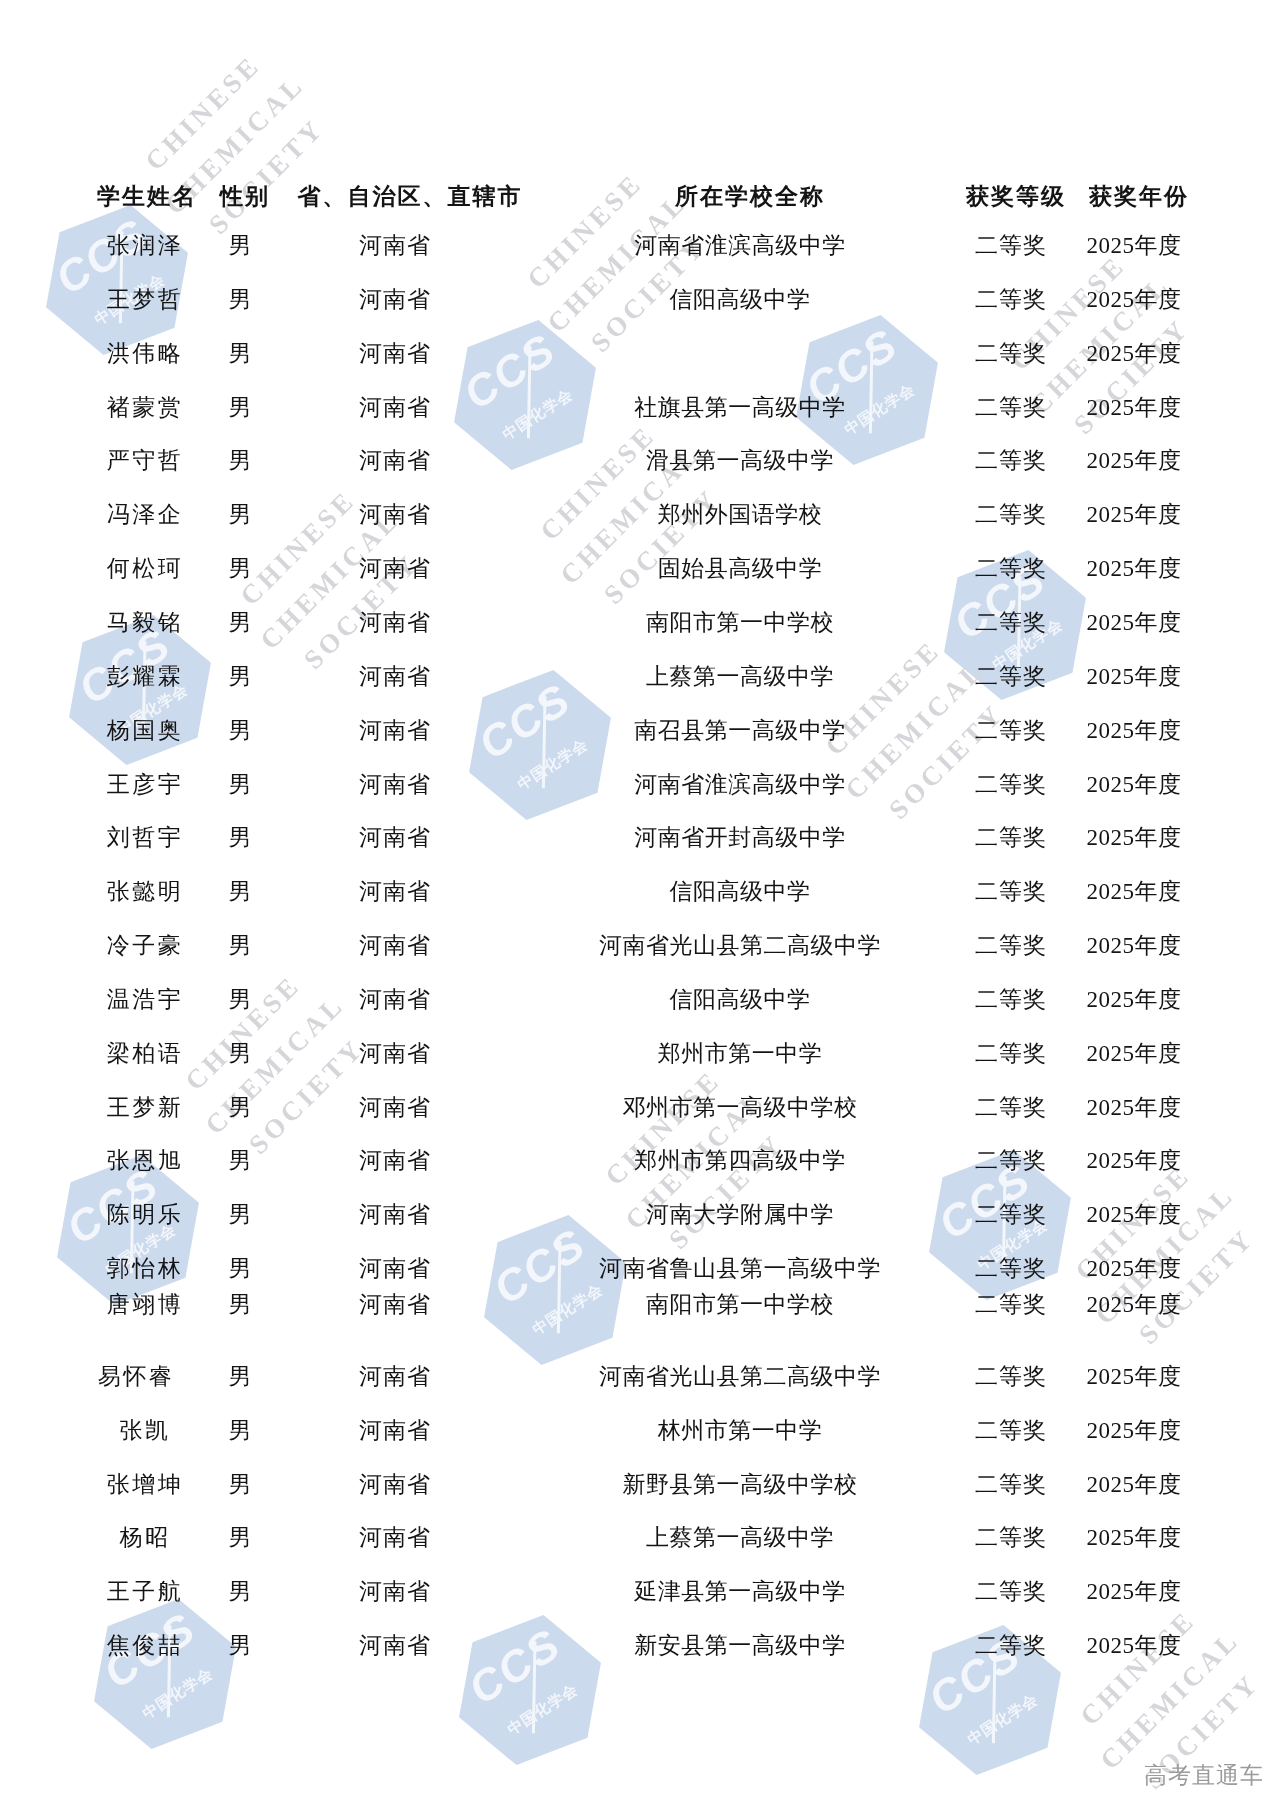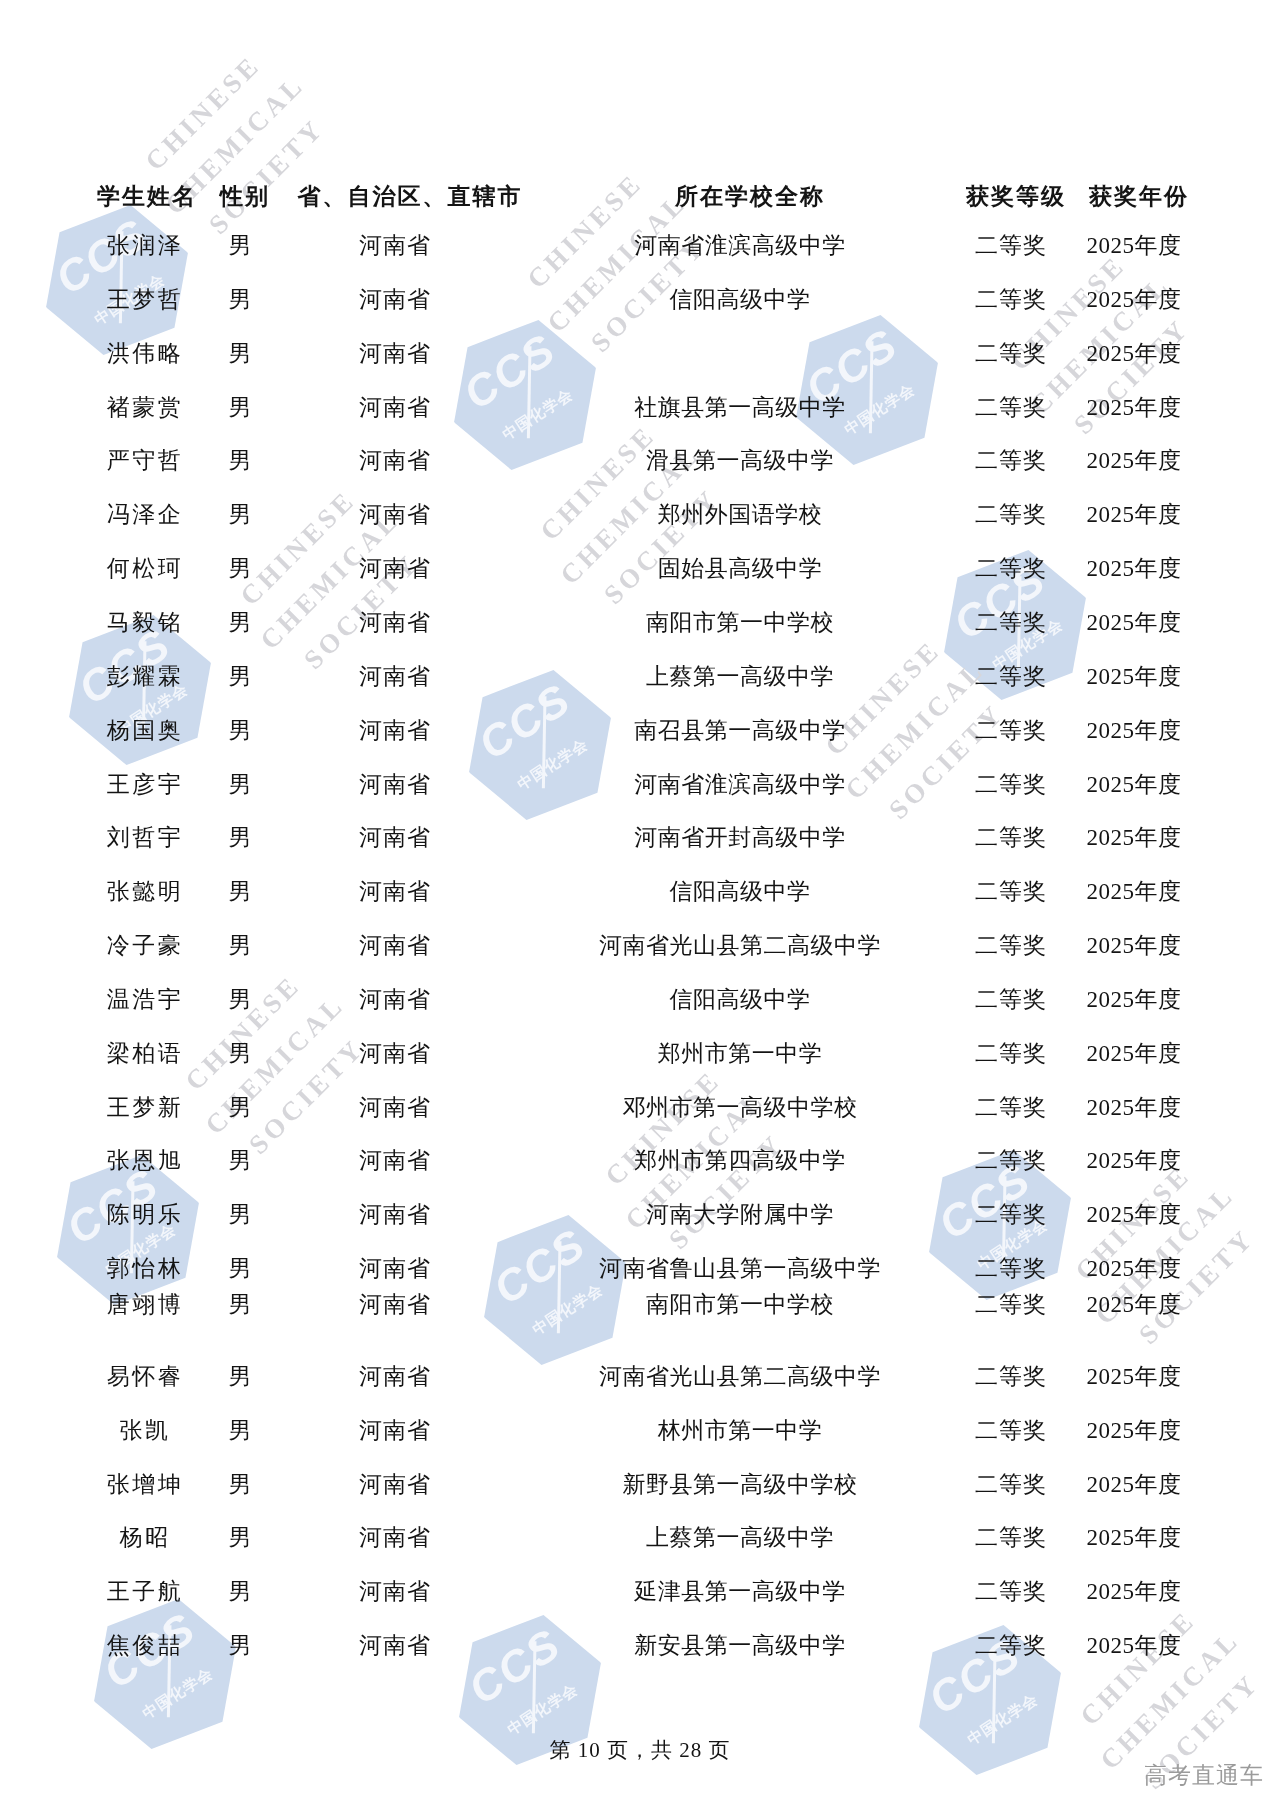--- a/index.html
+++ b/index.html
@@ -398,21 +398,21 @@
         </div>
         <div class="t-row" style="top: 1290px;">
           <span class="cell c-name" style="left: 145px;">唐翊博</span>
           <span class="cell c-gender" style="left: 240px;">男</span>
           <span class="cell c-province" style="left: 395px;">河南省</span>
           <span class="cell c-school" style="left: 740px;">南阳市第一中学校</span>
           <span class="cell c-award" style="left: 1011px;">二等奖</span>
           <span class="cell c-year" style="left: 1134px;">2025年度</span>
         </div>
         <div class="t-row" style="top: 1361.85px;">
-          <span class="cell c-name" style="left: 145px;">易怀睿</span>
+          <span class="cell c-name" style="left: 136px;">易怀睿</span>
           <span class="cell c-gender" style="left: 240px;">男</span>
           <span class="cell c-province" style="left: 395px;">河南省</span>
           <span class="cell c-school" style="left: 740px;">河南省光山县第二高级中学</span>
           <span class="cell c-award" style="left: 1011px;">二等奖</span>
           <span class="cell c-year" style="left: 1134px;">2025年度</span>
         </div>
         <div class="t-row" style="top: 1415.7px;">
           <span class="cell c-name" style="left: 145px;">张凯</span>
           <span class="cell c-gender" style="left: 240px;">男</span>
           <span class="cell c-province" style="left: 395px;">河南省</span>
@@ -447,17 +447,16 @@
         <div class="t-row" style="top: 1631.1px;">
           <span class="cell c-name" style="left: 145px;">焦俊喆</span>
           <span class="cell c-gender" style="left: 240px;">男</span>
           <span class="cell c-province" style="left: 395px;">河南省</span>
           <span class="cell c-school" style="left: 740px;">新安县第一高级中学</span>
           <span class="cell c-award" style="left: 1011px;">二等奖</span>
           <span class="cell c-year" style="left: 1134px;">2025年度</span>
         </div>
       </div>
 
-    <div class="doc-footer">第 10 页，共 28 页</div>
     <div class="brand">高考直通车</div>
   </div>
 
 </div>
 
 </body></html>

